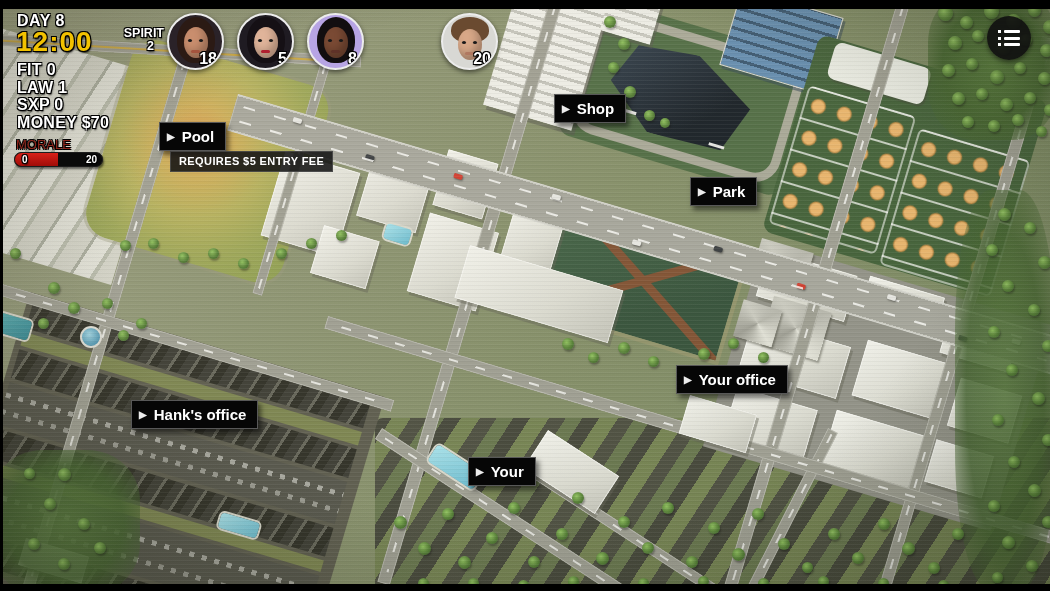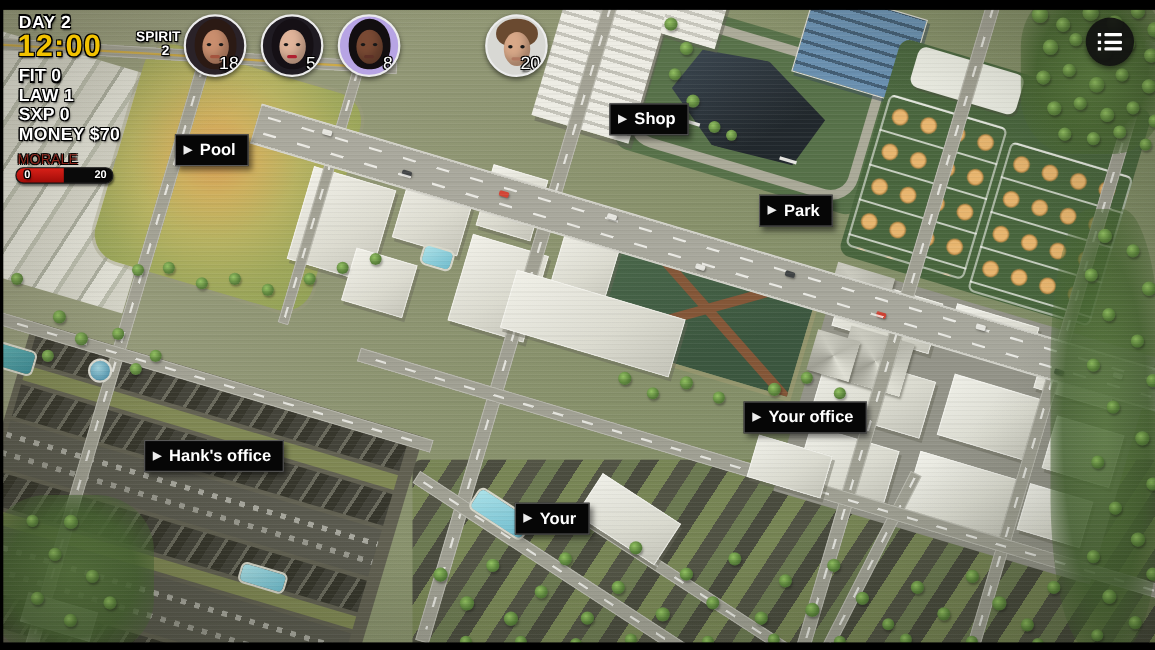--- a/index.html
+++ b/index.html
@@ -67,21 +67,21 @@
   
   .portrait{position:absolute;top:13px;width:57px;height:57px;border-radius:50%;
       border:2px solid #ececec;box-sizing:border-box;overflow:hidden;background:var(--bg);
       box-shadow:0 2px 5px rgba(0,0,0,.55)}
   .p-hair{position:absolute;left:8px;top:2px;width:38px;height:var(--hh,46px);border-radius:50% 50% 45% 45%;background:var(--hair)}
   .p-face{position:absolute;left:15px;top:var(--ft,12px);width:24px;height:31px;border-radius:50%;
       background:var(--skin);box-shadow:inset -4px -6px 8px rgba(0,0,0,.25)}
   .p-face::before{content:"";position:absolute;left:4px;top:12px;width:4px;height:3px;border-radius:50%;
       background:#181818;box-shadow:11px 0 0 #181818}
   .p-face::after{content:"";position:absolute;left:7px;bottom:5px;width:9px;height:3px;border-radius:2px;background:var(--lip)}
-  .p-val{position:absolute;right:5px;bottom:0;font-size:16px;font-weight:normal;color:#fff}
+  .p-val{position:absolute;right:5px;bottom:0;font-size:16px;font-weight:bold;color:#fff}
   
   .loc{position:absolute;display:flex;align-items:center;height:29px;box-sizing:border-box;
       background:#060606;border:1px solid #585858;color:#fff;font-weight:bold;font-size:15px;
       padding:0 11px 1px 7px;white-space:nowrap;box-shadow:3px 4px 5px rgba(0,0,0,.5)}
   .loc-arrow{margin-right:7px;line-height:0}
   .loc-arrow::before{content:"\25B6";color:#ececec;font-size:10px}
   .loc-notice{position:absolute;background:rgba(20,20,20,.88);border:1px solid rgba(95,95,95,.6);
       color:#fff;font-size:11px;font-weight:bold;letter-spacing:.4px;padding:3px 8px 4px;white-space:nowrap}
   
   .menu-btn{position:absolute;left:987px;top:16px;width:44px;height:44px;border-radius:50%;
@@ -313,21 +313,21 @@
     <div class="scan"></div>
     <div class="vig"></div>
   </div>
 
   <div class="bar top"></div>
   <div class="bar bottom"></div>
   <div class="bar left"></div>
 
   <div id="hud">
 
-    <div class="day ol">DAY 2</div>
+    <div class="day ol">DAY 8</div>
     <div class="time ol">12:00</div>
 
     <div class="stats ol">
       <div>FIT 0</div>
       <div>LAW 1</div>
       <div>SXP 0</div>
       <div>MONEY $70</div>
     </div>
 
     <div class="spirit ol">
@@ -360,20 +360,21 @@
     <div class="portrait ia" style="left:441px;--bg:#d8d8d4;--hair:#6a4a30;--skin:#d8a888;--lip:#b07860;--hh:26px;--ft:14px">
       <div class="p-hair"></div>
       <div class="p-face"></div>
       <span class="p-val ol">20</span>
     </div>
 
     <div class="loc ia" style="left:159px;top:122px">
       <span class="loc-arrow"></span>
       <span>Pool</span>
     </div>
+    <div class="loc-notice" style="left:170px;top:151px">REQUIRES $5 ENTRY FEE</div>
 
     <div class="loc ia" style="left:554px;top:94px">
       <span class="loc-arrow"></span>
       <span>Shop</span>
     </div>
 
     <div class="loc ia" style="left:690px;top:177px">
       <span class="loc-arrow"></span>
       <span>Park</span>
     </div>

